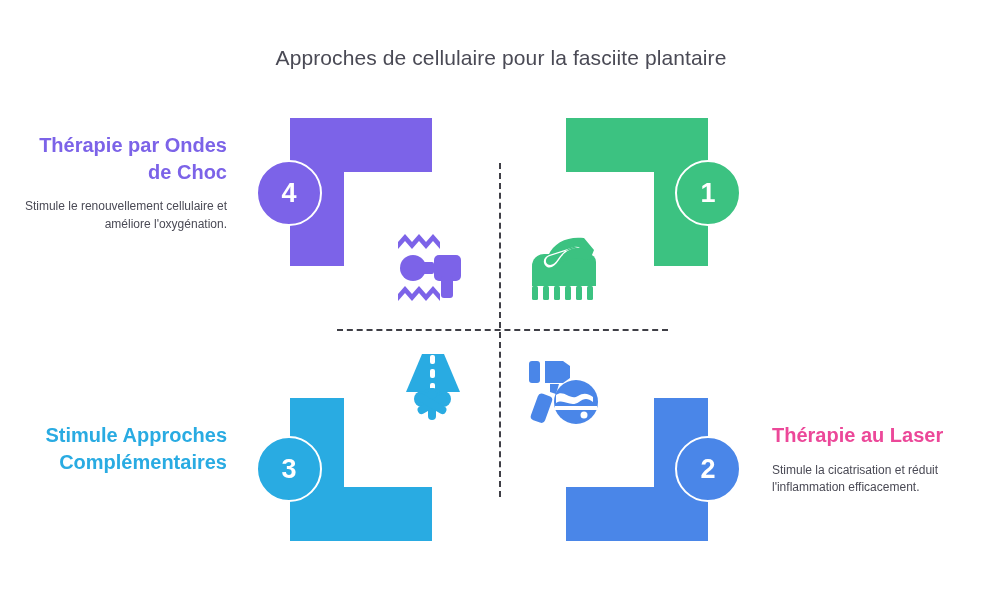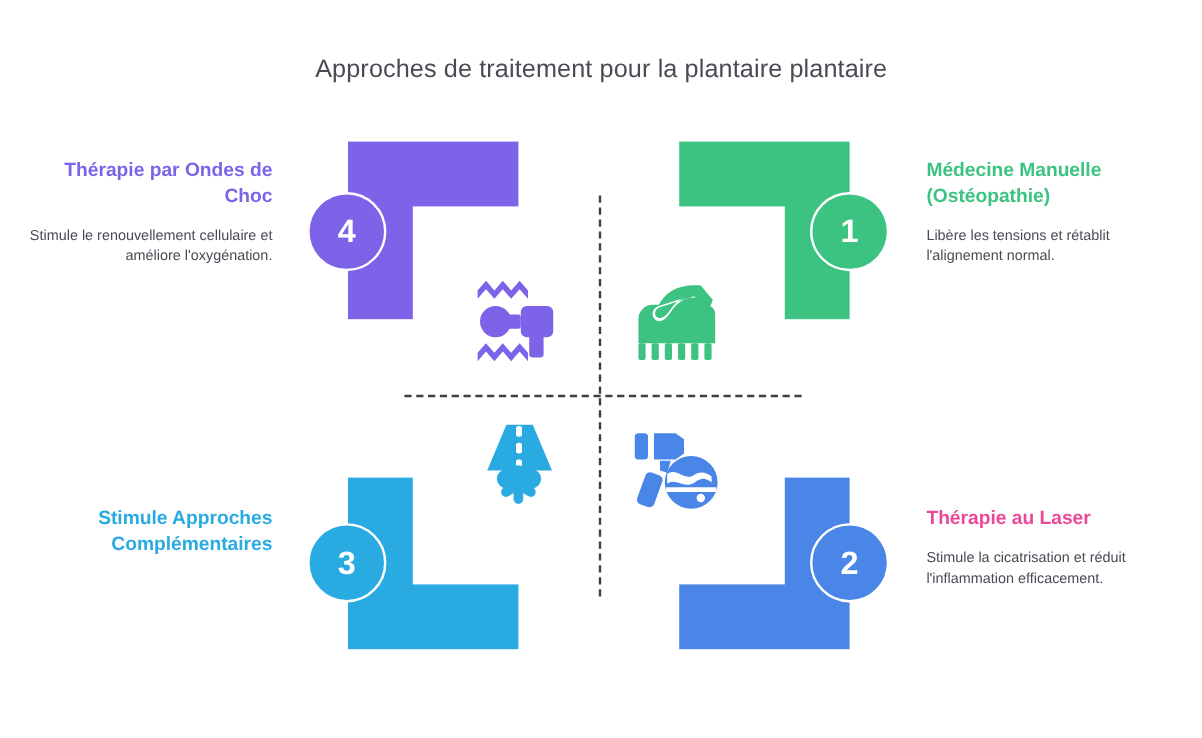--- a/index.html
+++ b/index.html
@@ -91,21 +91,21 @@
   .c1 { left: 675px; top: 160px; background: #3cc281; }
   .c3 { left: 256px; top: 436px; background: #29abe2; }
   .c2 { left: 675px; top: 436px; background: #4a86e8; }
 
   
   .txt { position: absolute; width: 212px; }
   .txt.right-al { text-align: right; }
   .txt.left-al  { text-align: left; }
 
   .heading {
-    font-size: 16px;
+    font-size: 20px;
     font-weight: 700;
     line-height: 1.33;
     margin: 0 0 13px 0;
   }
   .body {
     font-size: 12px;
     font-weight: 400;
     line-height: 1.48;
     color: #4a4a55;
     margin: 0;
@@ -126,21 +126,21 @@
   .i-shock { left: 396px; top: 232px; }
   .i-hand  { left: 528px; top: 236px; }
   .i-cryo  { left: 398px; top: 352px; }
   .i-laser { left: 528px; top: 357px; }
 </style>
 </head>
 <body>
 
 <div id="canvas">
 
-  <div class="title">Approches de traitement pour la plantaire plantaire</div>
+  <div class="title">Approches de cellulaire pour la fasciite plantaire</div>
 
   <div class="div-h"></div>
   <div class="div-v"></div>
 
   <div class="blk p-arm"></div>
   <div class="blk p-stem"></div>
   <div class="circle c4">
     <span>4</span>
   </div>
   <div class="txt right-al t-tl">
@@ -158,24 +158,20 @@
         <rect x="38" y="23" width="27" height="26" rx="5"></rect>
         <rect x="45" y="44" width="12" height="22" rx="3"></rect>
       </g>
     </svg>
   </div>
 
   <div class="blk g-arm"></div>
   <div class="blk g-stem"></div>
   <div class="circle c1">
     <span>1</span>
-  </div>
-  <div class="txt left-al t-tr">
-    <p class="heading h-green">Médecine Manuelle (Ostéopathie)</p>
-    <p class="body">Libère les tensions et rétablit l'alignement normal.</p>
   </div>
 
   <div class="icon i-hand">
     <svg width="72" height="68" viewBox="0 0 72 68" aria-hidden="true">
       <g fill="#3cc281">
         <path d="M4 30 a12 12 0 0 1 12 -12 h44 a8 8 0 0 1 8 8 v24 h-64 Z"></path>
         <path d="M20 20 C26 6 40 0 56 2 l10 12 l-4 10 l-14 -2 l-24 6 Z"></path>
         <path d="M52 12 C44 11 36 16 31 24 c-4 6 -8 9 -12 7 c-5 -3 -4 -10 2 -12 l28 -9 Z" fill="#ffffff"></path>
         <path d="M53 10 C44 9 35 15 30 23 c-3 5 -7 7 -10 5.5 c-3.5 -2 -2.5 -7 2 -8.5 Z"></path>
         <g>

